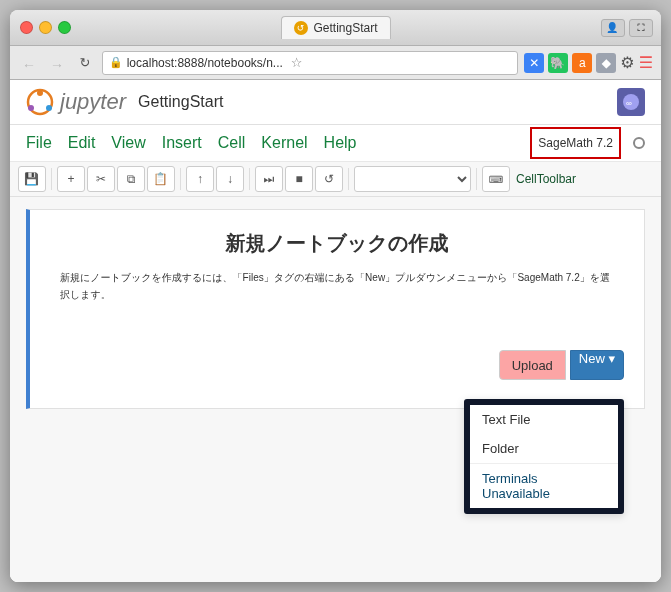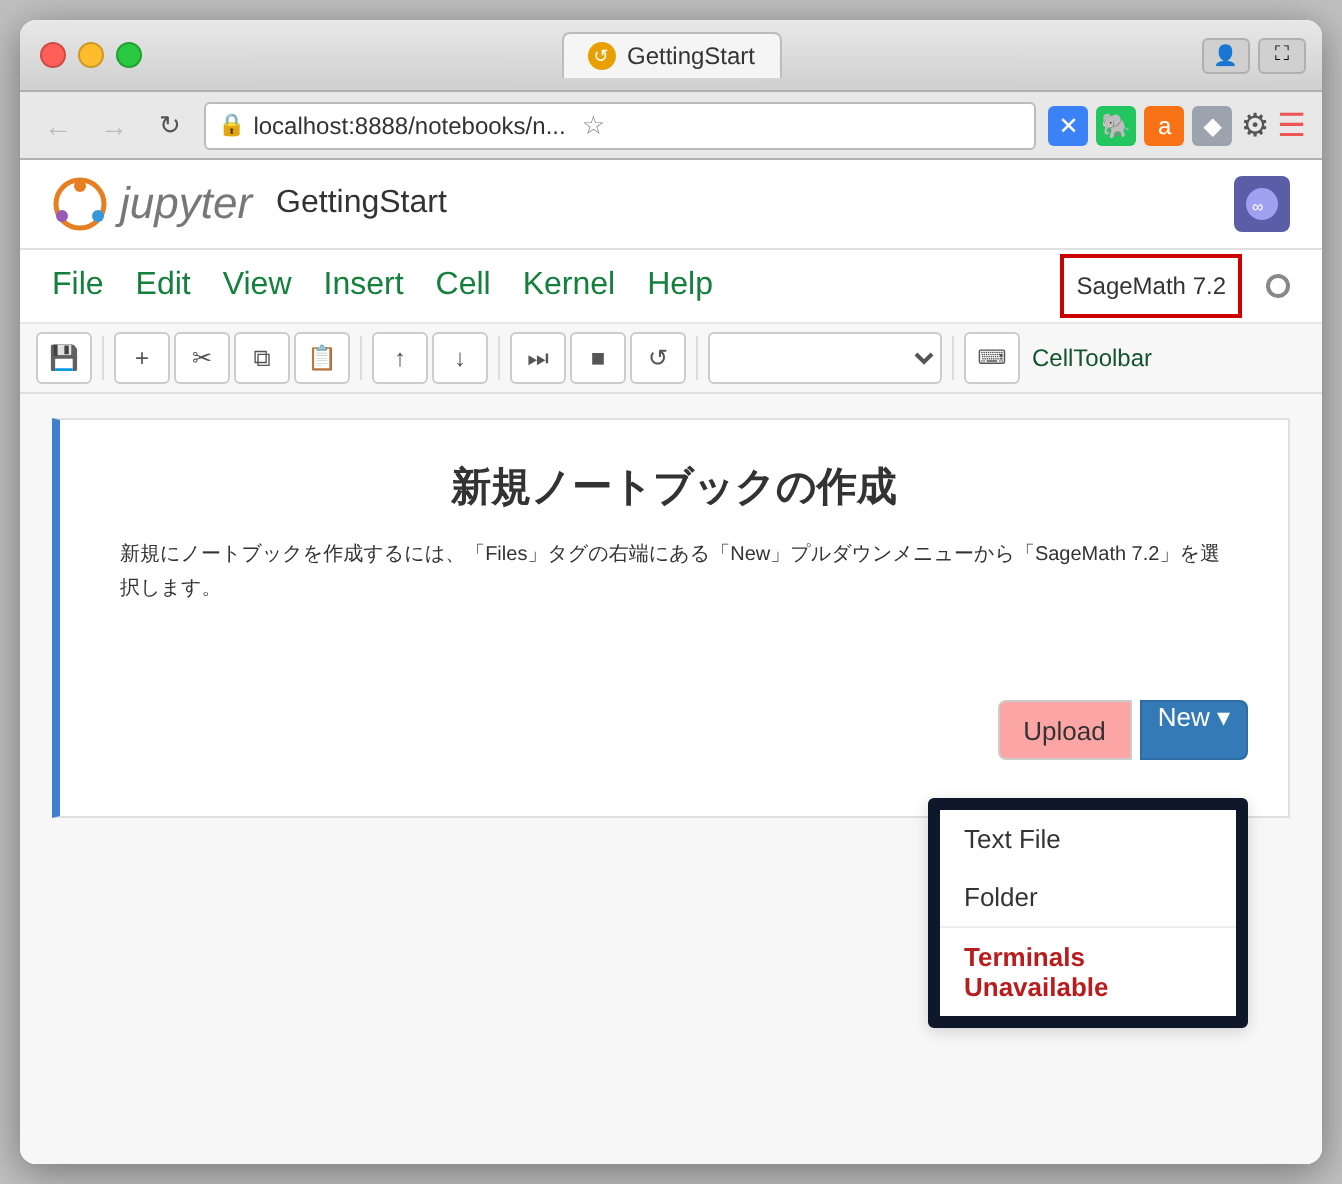--- a/index.html
+++ b/index.html
@@ -378,23 +378,22 @@
       margin-top: 19px;
     }
 
     .dropdown-item {
       padding: 7px 12px;
       font-size: 13px;
       color: #333;
       cursor: pointer;
     }
     .dropdown-item.disabled {
-      color: #b91c1c;
+      color: #0c4a6e;
       cursor: default;
-      font-weight: bold;
     }
     .dropdown-divider {
       height: 1px;
       background: #eee;
     }
   </style>
 </head>
 <body>
 
 <div class="browser-window">

